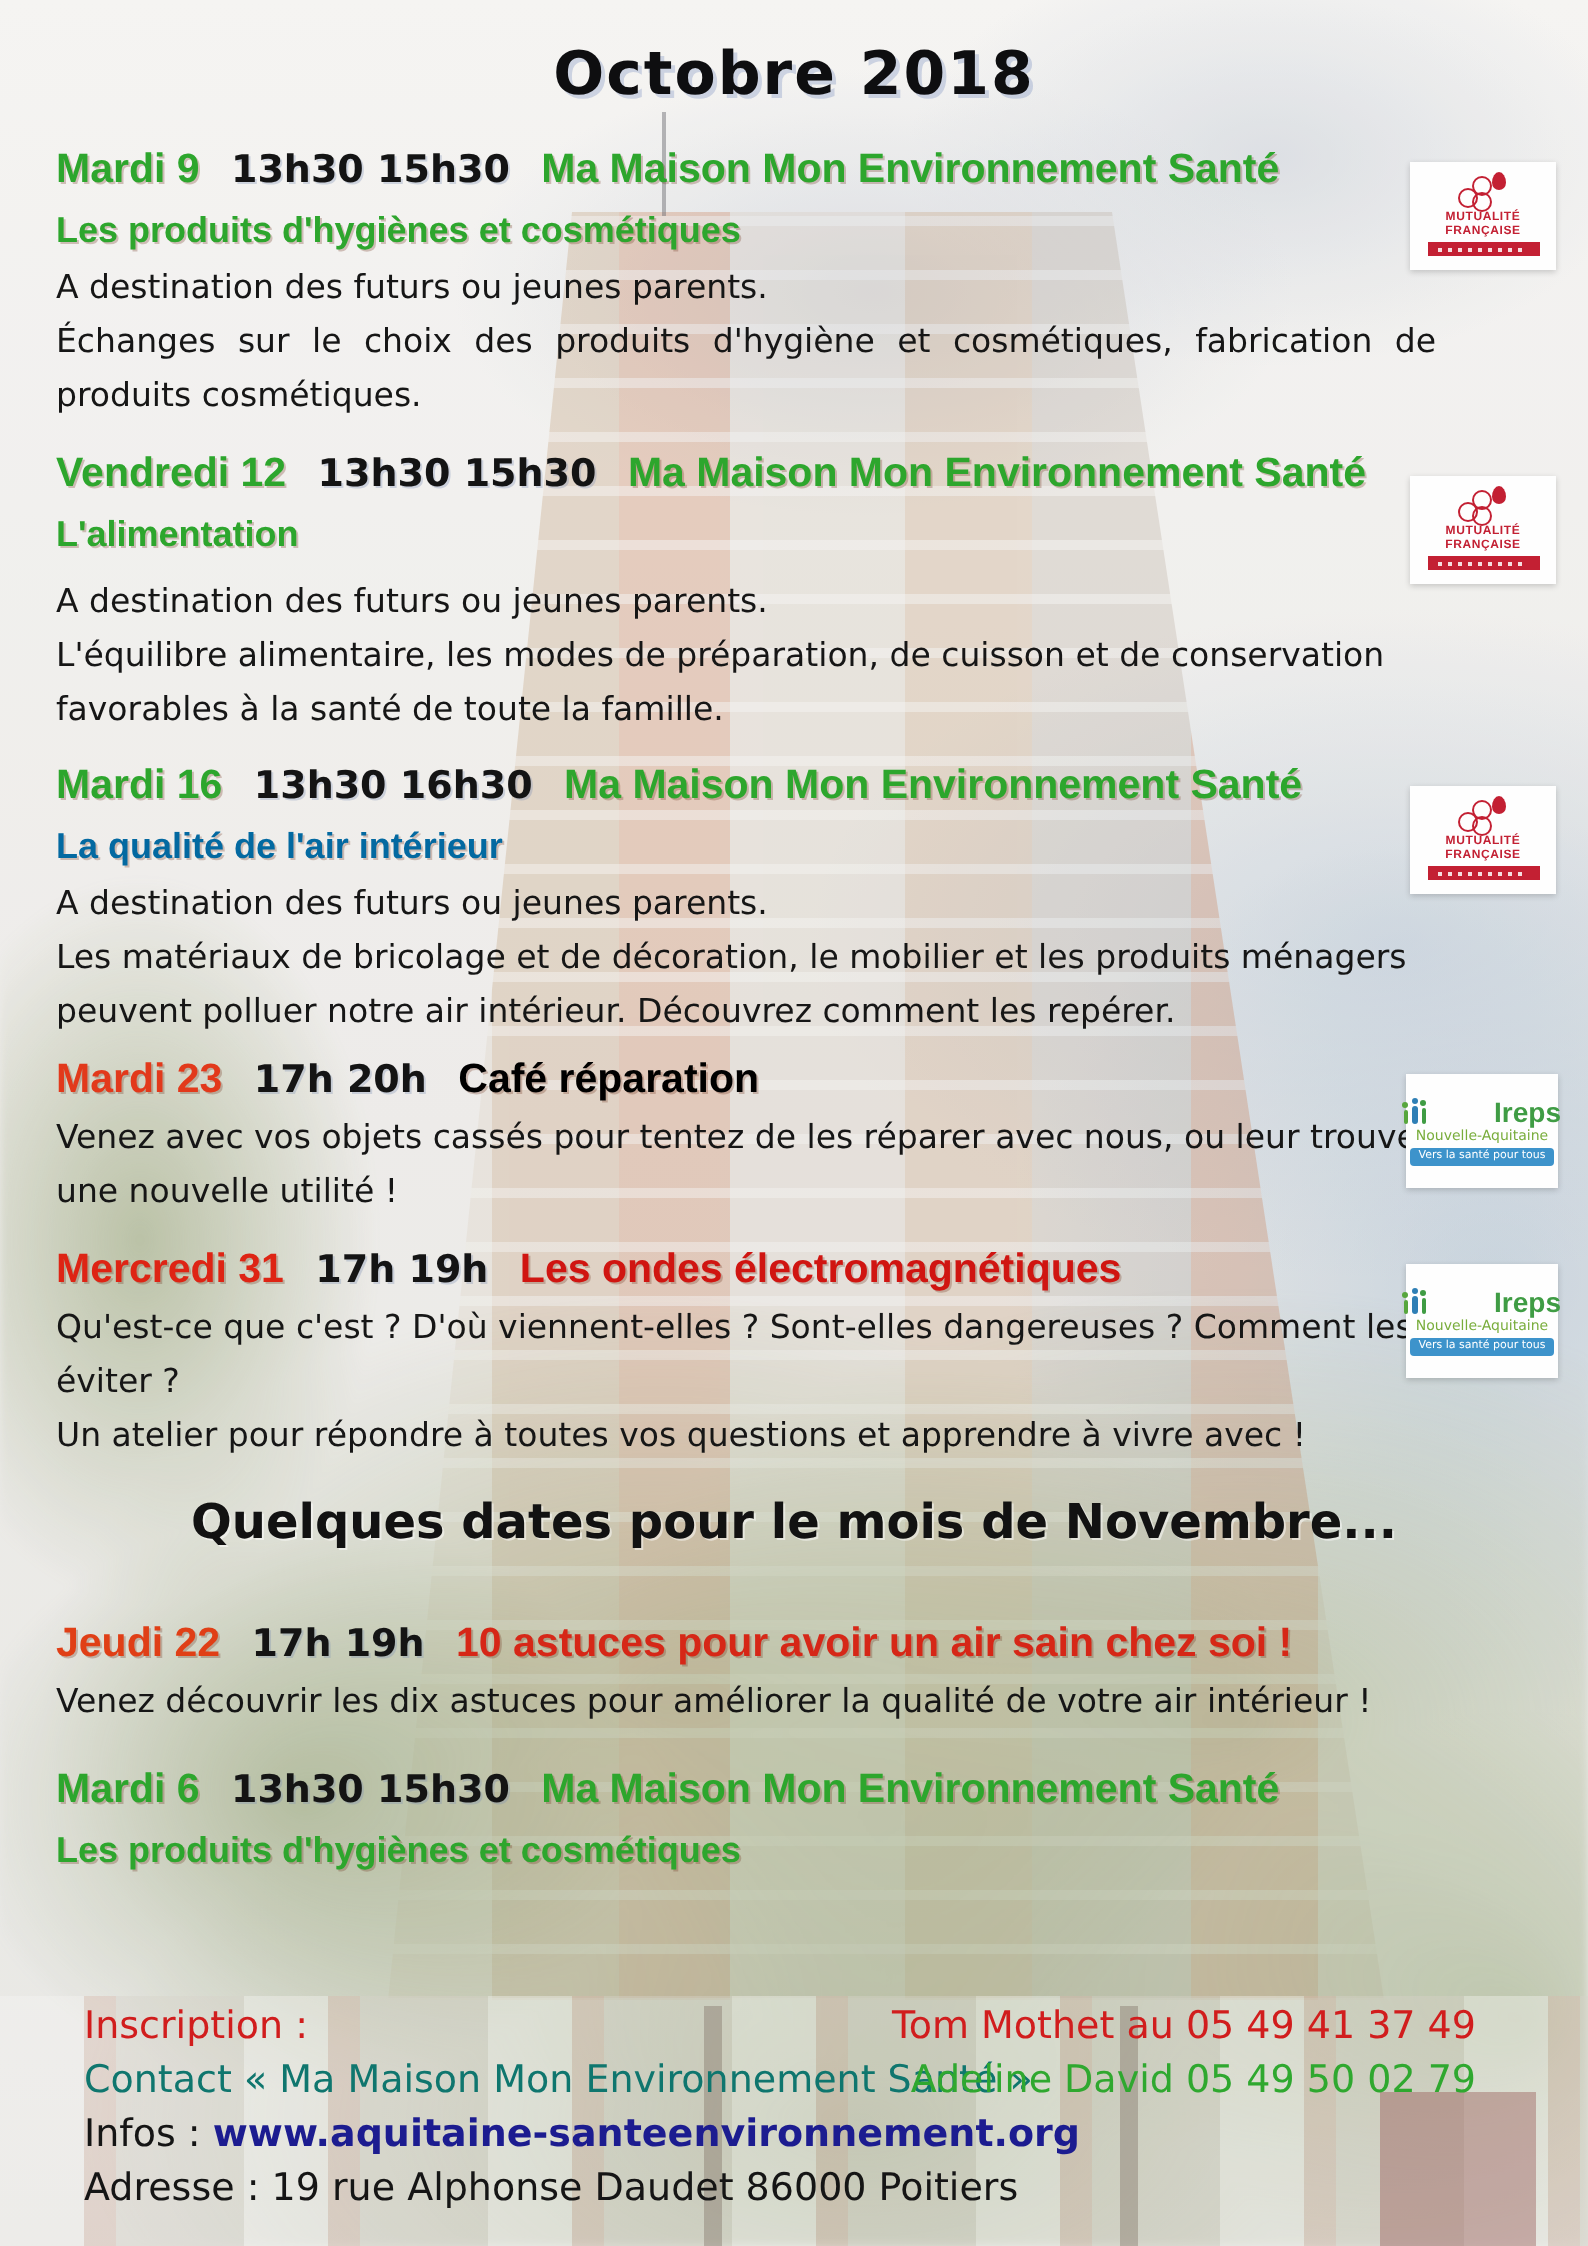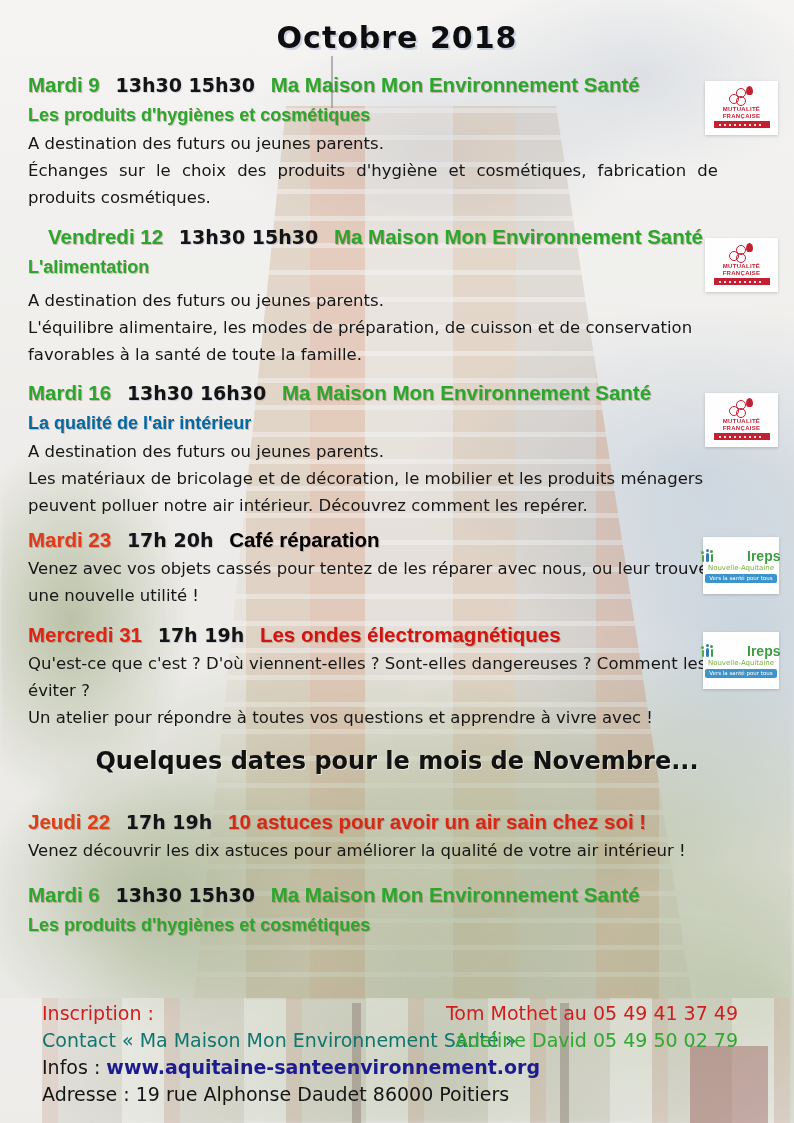--- a/index.html
+++ b/index.html
@@ -110,21 +110,21 @@
       <span class="ev-time">13h30 15h30</span>
       <span class="ev-title" style="color: rgb(45, 166, 45);">Ma Maison Mon Environnement Santé</span>
     </div>
     <div class="ev-sub" style="color: rgb(45, 166, 45);">Les produits d'hygiènes et cosmétiques</div>
     <p class="ev-desc">A destination des futurs ou jeunes parents.</p>
     <p class="ev-desc justify">Échanges sur le choix des produits d'hygiène et cosmétiques, fabrication de produits cosmétiques.</p>
   </section>
 
   <section class="event" style="top:222px">
     <div class="ev-head">
-      <span class="ev-date" style="color: rgb(45, 166, 45); margin-left: 20px;">Vendredi 12</span>
+      <span class="ev-date" style="color: rgb(45, 166, 45);">Vendredi 12</span>
       <span class="ev-time">13h30 15h30</span>
       <span class="ev-title" style="color: rgb(45, 166, 45);">Ma Maison Mon Environnement Santé</span>
     </div>
     <div class="ev-sub" style="color: rgb(45, 166, 45);">L'alimentation</div>
     <p class="ev-desc gap">A destination des futurs ou jeunes parents.</p>
     <p class="ev-desc">L'équilibre alimentaire, les modes de préparation, de cuisson et de conservation favorables à la santé de toute la famille.</p>
   </section>
 
   <section class="event" style="top:378px">
     <div class="ev-head">

